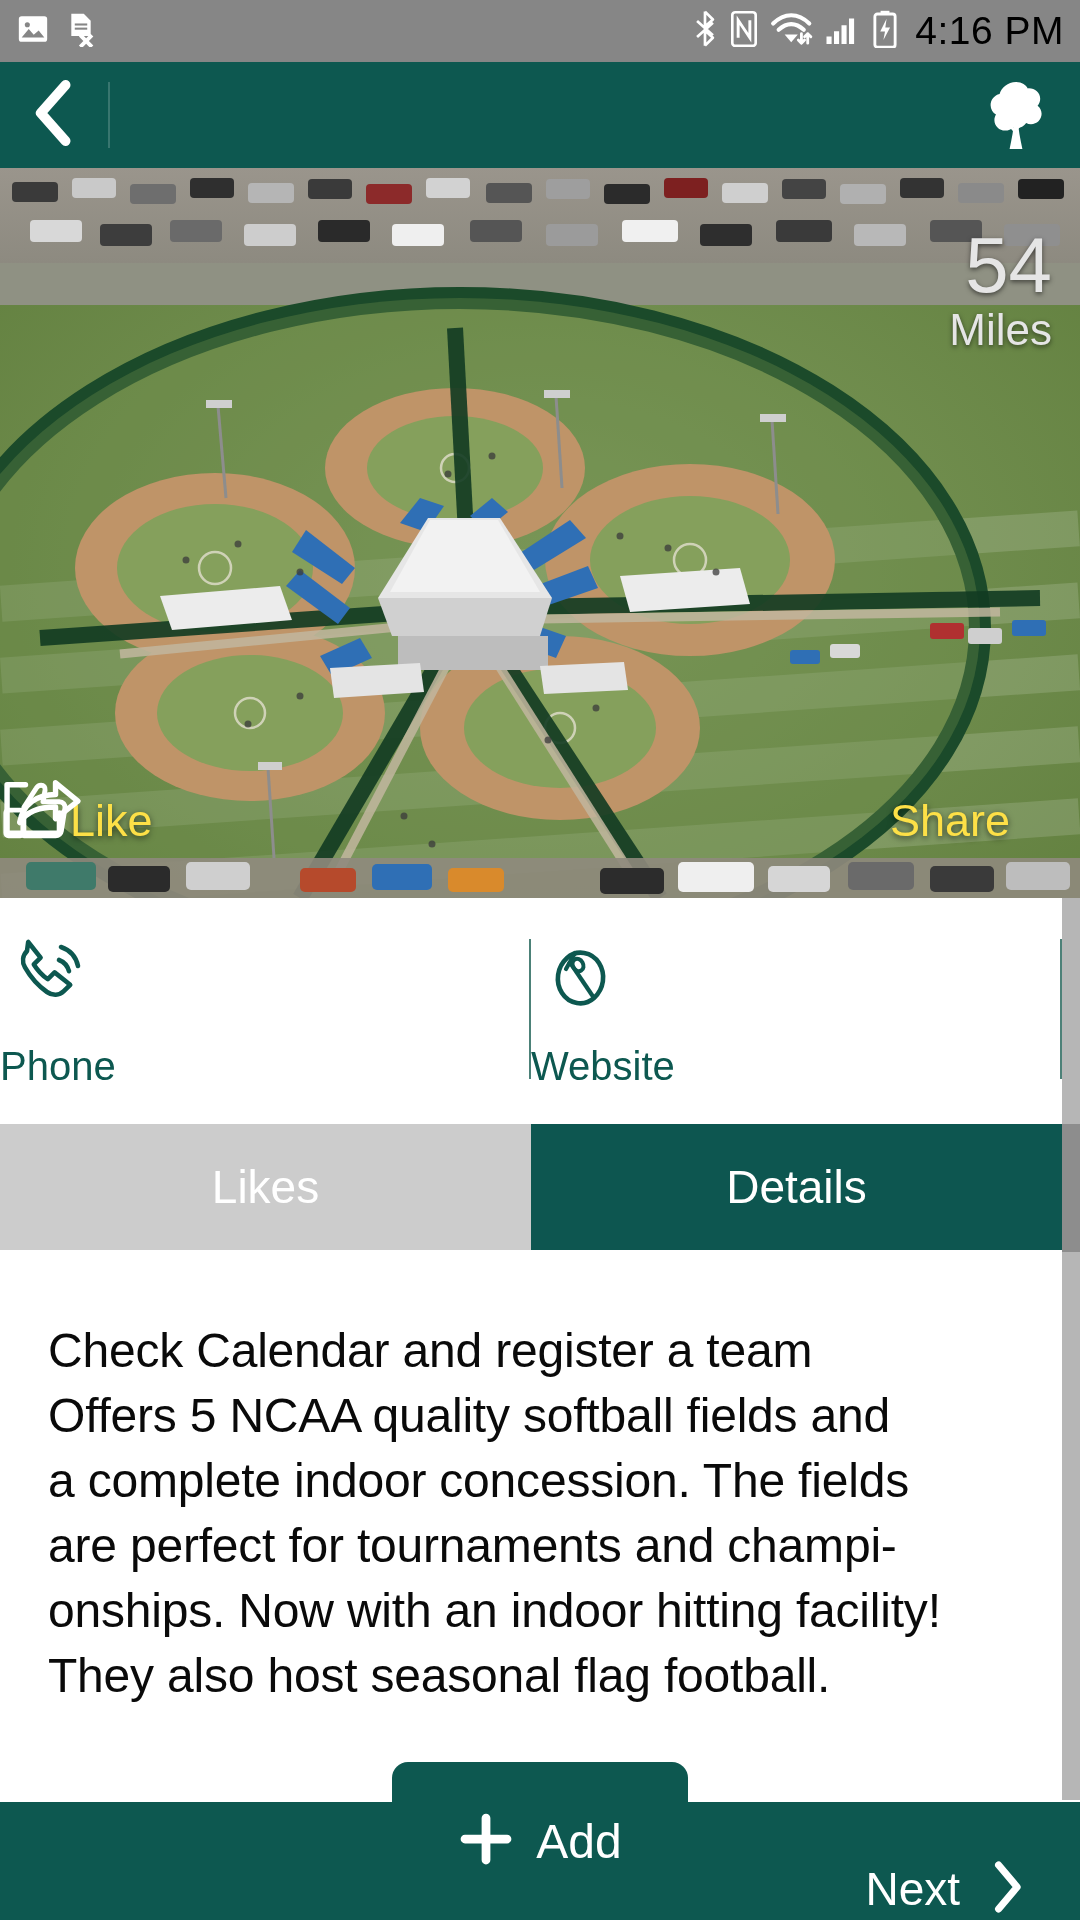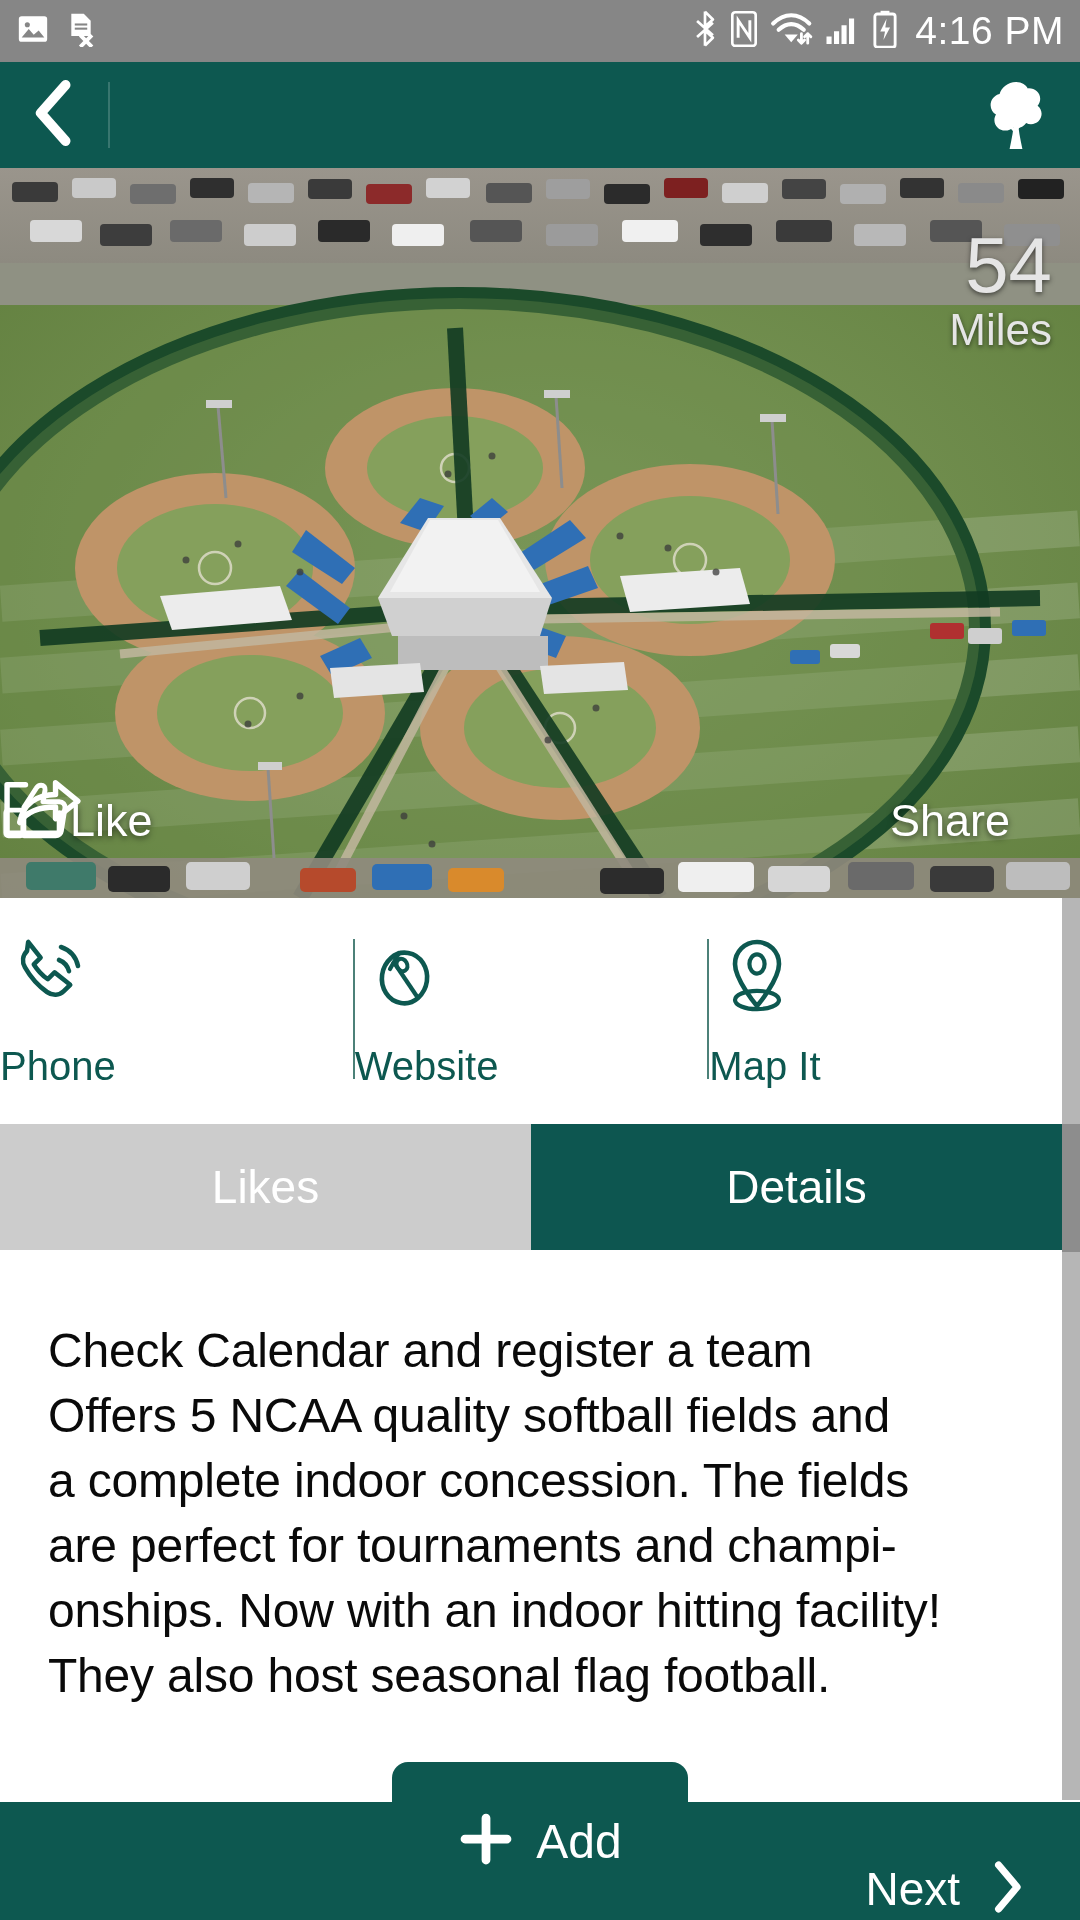--- a/index.html
+++ b/index.html
@@ -14,21 +14,21 @@
   
   .statusbar{
     position:absolute; top:0; left:0; width:1080px; height:62px;
     background:#868686; display:flex; align-items:center;
     padding:0 16px;
   }
   .sb-left{ display:flex; align-items:center; gap:14px; }
   .sb-right{ margin-left:auto; display:flex; align-items:center; gap:11px; }
   .sb-ico{ display:block; }
   .sb-time{
-    color:#ffffff; font-size:39px; letter-spacing:.5px;
+    color:#000000; font-size:39px; letter-spacing:.5px;
     font-family:"Liberation Sans", sans-serif; margin-left:6px;
   }
 
   
   .header{
     position:absolute; top:62px; left:0; width:1080px; height:106px;
     background:#0d5850; display:flex; align-items:center;
   }
   .back-btn{
     width:108px; height:106px; display:flex; align-items:center; justify-content:center;
@@ -54,21 +54,21 @@
   .dist-num{ font-size:78px; font-weight:normal; display:block; }
   .dist-unit{ font-size:44px; display:block; margin-top:4px; }
 
   .photo-actions{
     position:absolute; left:0; bottom:32px; width:1080px; height:90px;
     display:flex; align-items:center; padding:0 44px;
   }
   .pa-like{ display:flex; align-items:center; gap:26px; }
   .pa-share{ display:flex; align-items:center; gap:26px; margin-left:auto; }
   .pa-label{
-    color:#ffffff; font-size:45px; text-shadow:0 2px 6px rgba(0,0,0,.6);
+    color:#fde047; font-size:45px; text-shadow:0 2px 6px rgba(0,0,0,.6);
   }
 
   
   .contact-row{
     position:absolute; top:898px; left:0; width:1062px; height:222px;
     background:#ffffff; display:flex; align-items:center;
   }
   .contact-item{
     flex:1; display:flex; flex-direction:column; align-items:flex-start;
     justify-content:center; gap:14px; height:100%;
@@ -432,30 +432,20 @@
         <path d="M19 15.5L31.5 34" stroke="#0d5850" stroke-width="2.1" fill="none"></path>
         <path d="M22 11.5l-4.5 8" stroke="#0d5850" stroke-width="2.1" fill="none" stroke-linecap="round"></path>
         <ellipse cx="23.5" cy="17.5" rx="2.6" ry="3.2" transform="rotate(-30 23.5 17.5)" stroke="#0d5850" stroke-width="2" fill="none"></ellipse>
       </svg>
     </span>
     <span class="contact-label">Website</span>
   </div>
 
   <div class="c-sep"></div>
 
-  <div class="contact-item">
-    <span>
-      <svg width="96" height="96" viewBox="0 0 48 48">
-        <path d="M24 6c-6.2 0-11 4.9-11 11 0 8 11 21 11 21s11-13 11-21c0-6.1-4.8-11-11-11z" stroke="#0d5850" stroke-width="2.3" fill="none" stroke-linejoin="round"></path>
-        <ellipse cx="24" cy="17" rx="3.8" ry="4.8" stroke="#0d5850" stroke-width="2.1" fill="none"></ellipse>
-        <ellipse cx="24" cy="35" rx="11" ry="4.6" stroke="#0d5850" stroke-width="2.1" fill="none"></ellipse>
-      </svg>
-    </span>
-    <span class="contact-label">Map It</span>
-  </div>
 </div>
 
 <div class="tabs">
   <div class="tab inactive">
     <span>Likes</span>
   </div>
   <div class="tab active">
     <span>Details</span>
   </div>
 </div>

